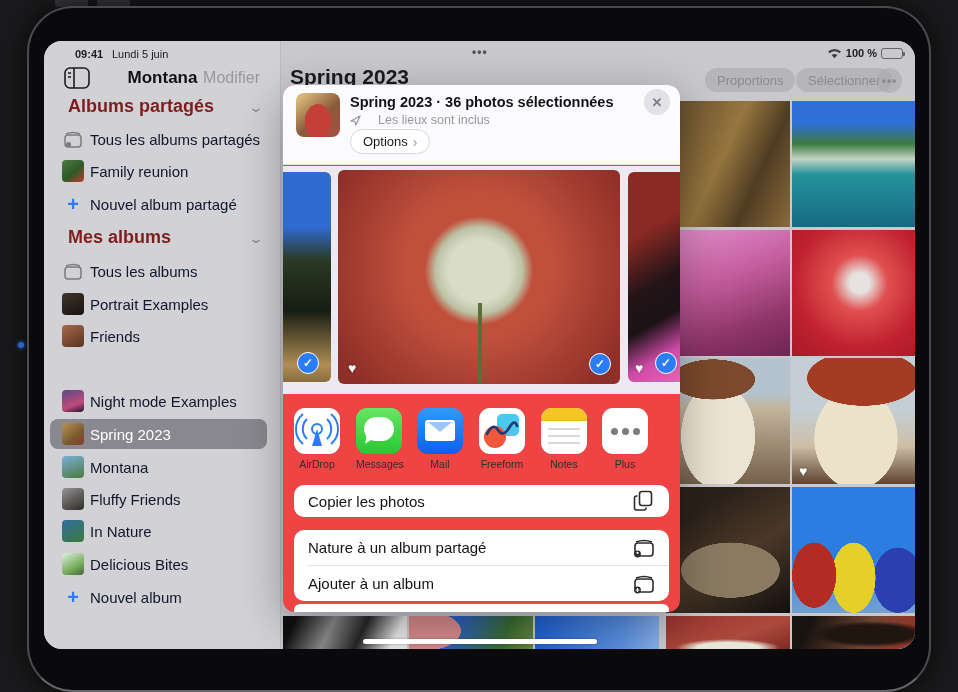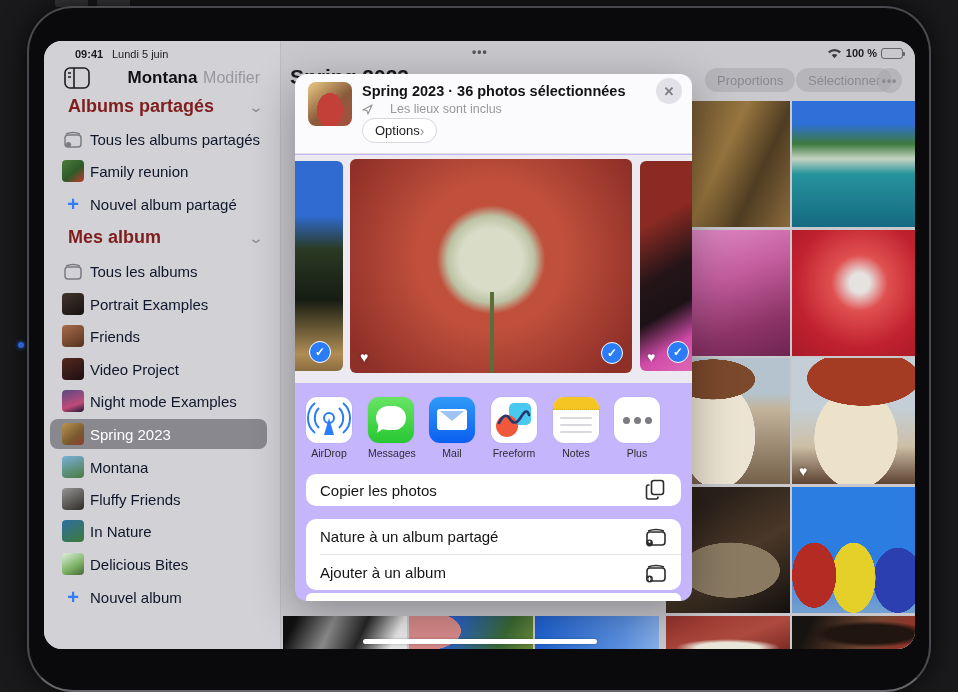--- a/index.html
+++ b/index.html
@@ -93,33 +93,33 @@
   .ph-personsky { background:radial-gradient(ellipse 30% 60% at 12% 45%,#d88a8a 0 99%,transparent 100%),
       linear-gradient(115deg,#2a62c8 35%,#3a6a34 75%,#6a8a3a); }
   .ph-bluesky { background:linear-gradient(100deg,#1d5fd0,#5a90e0 70%,#88b0ea); }
   .ph-redflower { background:radial-gradient(ellipse 42% 26% at 50% 96%,#e8e6d8 0 60%,transparent 100%),
       linear-gradient(160deg,#98342e,#ad4a3e 60%,#7e2a24); }
   .ph-face { background:radial-gradient(ellipse 50% 40% at 64% 55%,#20150f 0 70%,transparent 100%),
       linear-gradient(115deg,#171310 15%,#6e4430 60%,#9c3028); }
   .heart { position:absolute; color:#fff; font-size:14px; text-shadow:0 0 3px rgba(0,0,0,.4); }
 
   
-  #sheet { position:absolute; left:239px; top:33px; width:397px; height:527px;
-    background:#c4b5fd; border-radius:12px; z-index:10;
-    box-shadow:0 12px 45px rgba(0,0,0,.32); overflow:hidden;margin-left:12px; }
+  #sheet { position:absolute; left:239px; top:44px; width:397px; height:527px;
+    background:#ef4444; border-radius:12px; z-index:10;
+    box-shadow:0 12px 45px rgba(0,0,0,.32); overflow:hidden; }
   #sheet-head { position:absolute; left:0; top:0; width:100%; height:80px;
     background:#fbfafc; border-bottom:1px solid #e1e0e5; }
   #sheet-thumb { position:absolute; left:13px; top:8px; width:44px; height:44px; border-radius:8px;
     background:radial-gradient(ellipse 30% 40% at 50% 65%,#c24038 0 99%,transparent 100%),
       linear-gradient(140deg,#d8b878 10%,#8a5a3a 55%,#a85040); }
   #sheet-title { position:absolute; left:67px; top:9px; font-size:14.5px; font-weight:bold; color:#131315; }
   #sheet-sub { position:absolute; left:67px; top:28px; font-size:12.5px; color:#98979d;
     display:flex; align-items:center; gap:17px; }
   #options-btn { position:absolute; left:67px; top:44px; height:25px; border:1px solid #d8d7dc;
-    border-radius:14px; background:#fff; display:flex; align-items:center; 
+    border-radius:14px; background:#fff; display:flex; align-items:center; gap:5px;
     padding:0 12px; font-size:13px; color:#1b1b1d; }
   #options-btn .chev { color:#98979d; font-size:14px; }
   #sheet-close { position:absolute; left:361px; top:4px; width:26px; height:26px; border-radius:50%;
     background:#e2e1e7; color:#7e7d84; font-size:13px; font-weight:bold;
     display:flex; align-items:center; justify-content:center; }
 
   
   #strip { position:absolute; left:0; top:81px; width:100%; height:228px; background:#eceaf0; }
   .strip-ph { position:absolute; border-radius:6px; overflow:hidden; }
   #strip-left { left:-8px; top:6px; width:56px; height:210px;
@@ -221,43 +221,39 @@
       </div>
       <div class="sb-item" style="top:115px;">
         <span class="sb-ico t-family"></span>
         <span class="sb-label">Family reunion</span>
       </div>
       <div class="sb-item" style="top:148px;">
         <span class="sb-ico plus-ico">+</span>
         <span class="sb-label">Nouvel album partagé</span>
       </div>
 
-      <div class="sec-head" style="top:186px;">Mes album</div>
+      <div class="sec-head" style="top:186px;">Mes albums</div>
       <div class="sec-chev" style="top:189px;">⌄</div>
 
       <div class="sb-item" style="top:215px;">
         <span class="sb-ico album-glyph">
           <svg width="22" height="22" viewBox="0 0 22 22">
             <path d="M4 6 Q11 3 18 6" fill="none" stroke="#7c7b82" stroke-width="1.5"></path>
             <rect x="3" y="7" width="16" height="12" rx="3" fill="none" stroke="#7c7b82" stroke-width="1.5"></rect>
           </svg>
         </span>
         <span class="sb-label">Tous les albums</span>
       </div>
       <div class="sb-item" style="top:248px;">
         <span class="sb-ico t-portrait"></span>
         <span class="sb-label">Portrait Examples</span>
       </div>
       <div class="sb-item" style="top:280px;">
         <span class="sb-ico t-friends"></span>
         <span class="sb-label">Friends</span>
-      </div>
-      <div class="sb-item" style="top:313px;">
-        <span class="sb-ico t-video"></span>
-        <span class="sb-label">Video Project</span>
       </div>
       <div class="sb-item" style="top:345px;">
         <span class="sb-ico t-night"></span>
         <span class="sb-label">Night mode Examples</span>
       </div>
       <div class="sb-item sel" style="top:378px;">
         <span class="sb-ico t-spring"></span>
         <span class="sb-label">Spring 2023</span>
       </div>
       <div class="sb-item" style="top:411px;">

